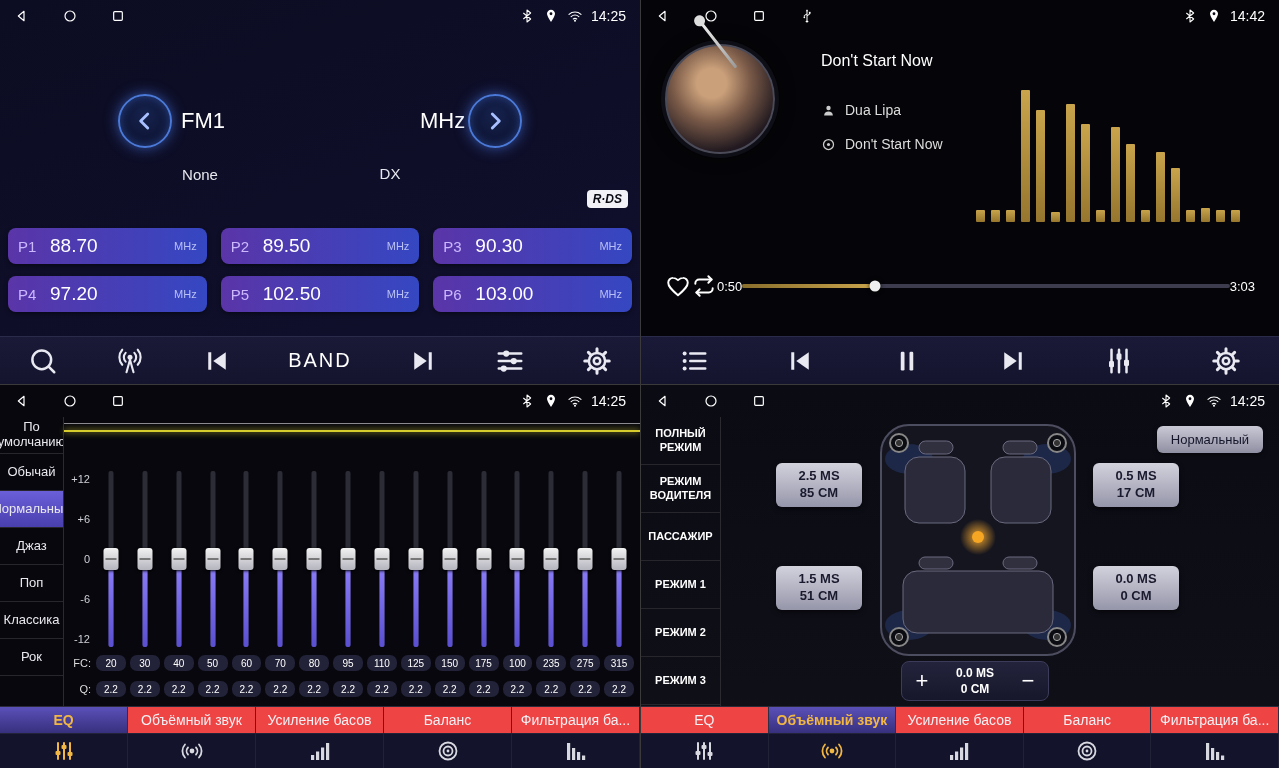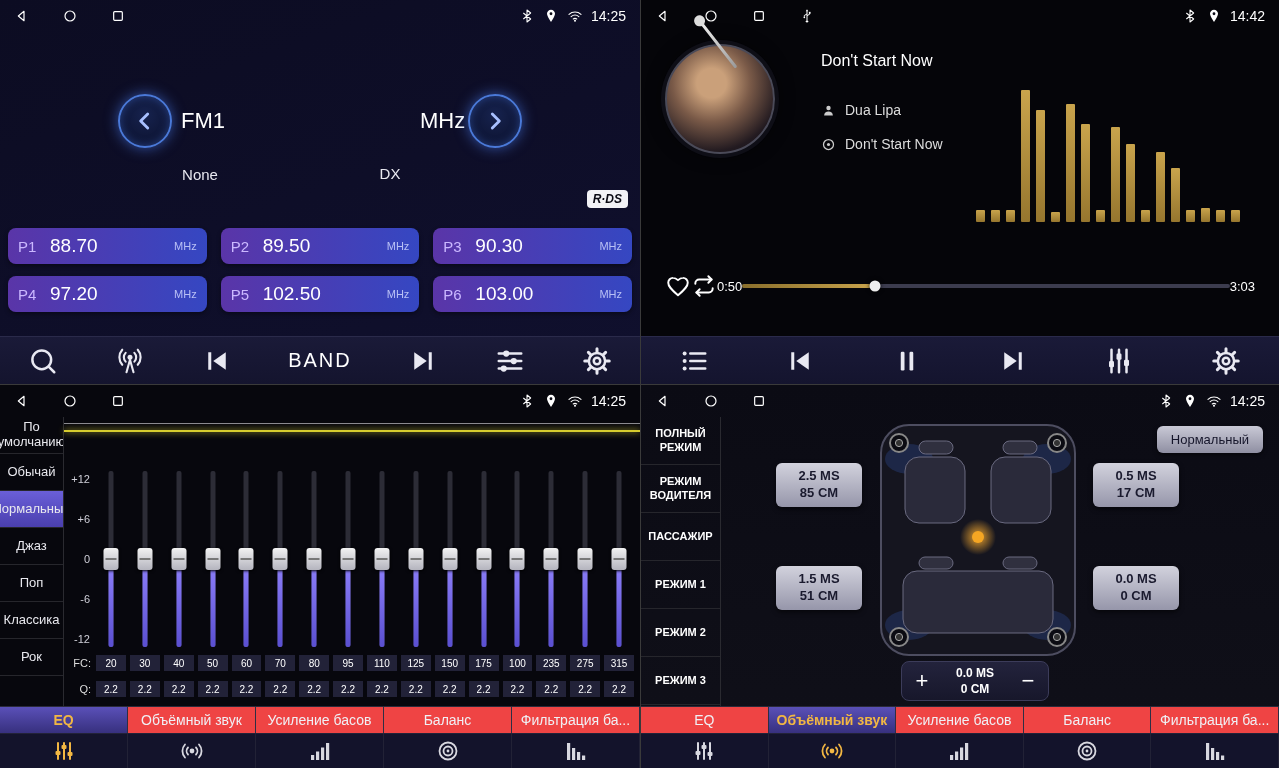--- a/index.html
+++ b/index.html
@@ -77,21 +77,21 @@
   .eq-sliders{position:absolute;left:30px;right:4px;top:54px;height:176px;display:flex}
   .scol{flex:1;position:relative;cursor:pointer}
   .strack{position:absolute;left:50%;transform:translateX(-50%);top:0;bottom:0;width:5px;background:#2c2c36;border-radius:2px}
   .sfill{position:absolute;left:50%;transform:translateX(-50%);width:5px;bottom:0;background:linear-gradient(#8a7cf8,#5a4fd0);border-radius:2px}
   .shandle{position:absolute;left:50%;transform:translate(-50%,-50%);width:15px;height:22px;border-radius:3px;background:linear-gradient(#f2f2f2,#b4b4bе);background:linear-gradient(#f2f2f2,#b4b4be);box-shadow:0 1px 3px #000;cursor:grab}
   .shandle::after{content:'';position:absolute;left:2px;right:2px;top:10px;height:2px;background:#777}
   .num-row{position:absolute;left:0;right:4px;display:flex;align-items:center}
   #fc-row{top:238px}#q-row{top:264px}
   .num-row .rlabel{width:30px;text-align:right;color:#ddd;font-size:11px;padding-right:3px}
   .num-row .boxes{flex:1;display:flex}
-  .nbox{flex:1;margin:0 2px;height:16px;background:#222238;border-radius:0;color:#fff;font-size:10px;display:flex;align-items:center;justify-content:center;cursor:pointer}
+  .nbox{flex:1;margin:0 2px;height:16px;background:#222238;border-radius:7px;color:#fff;font-size:10px;display:flex;align-items:center;justify-content:center;cursor:pointer}
 
   
   .tabbar{position:absolute;left:0;right:0;bottom:0;height:62px}
   .tab-labels{display:flex;height:27px;background:#ef4444;border-top:1px solid #2a2a3a}
   .tlabel{flex:1;display:flex;align-items:center;justify-content:center;font-size:14px;color:#f0f0f5;border-right:1px solid #2e2e44;white-space:nowrap;overflow:hidden;cursor:pointer}
   .tlabel.sel{background:linear-gradient(#5a50b8,#37307e);color:#f2b743;font-weight:bold}
   .tab-icons{display:flex;height:35px;background:#13132b;border-top:1px solid #222238}
   .ticon{flex:1;display:flex;align-items:center;justify-content:center;border-right:1px solid #222236;color:#d8d8e0;cursor:pointer}
   .ticon.sel{color:#f2b743}
   .ticon svg{width:24px;height:24px}

